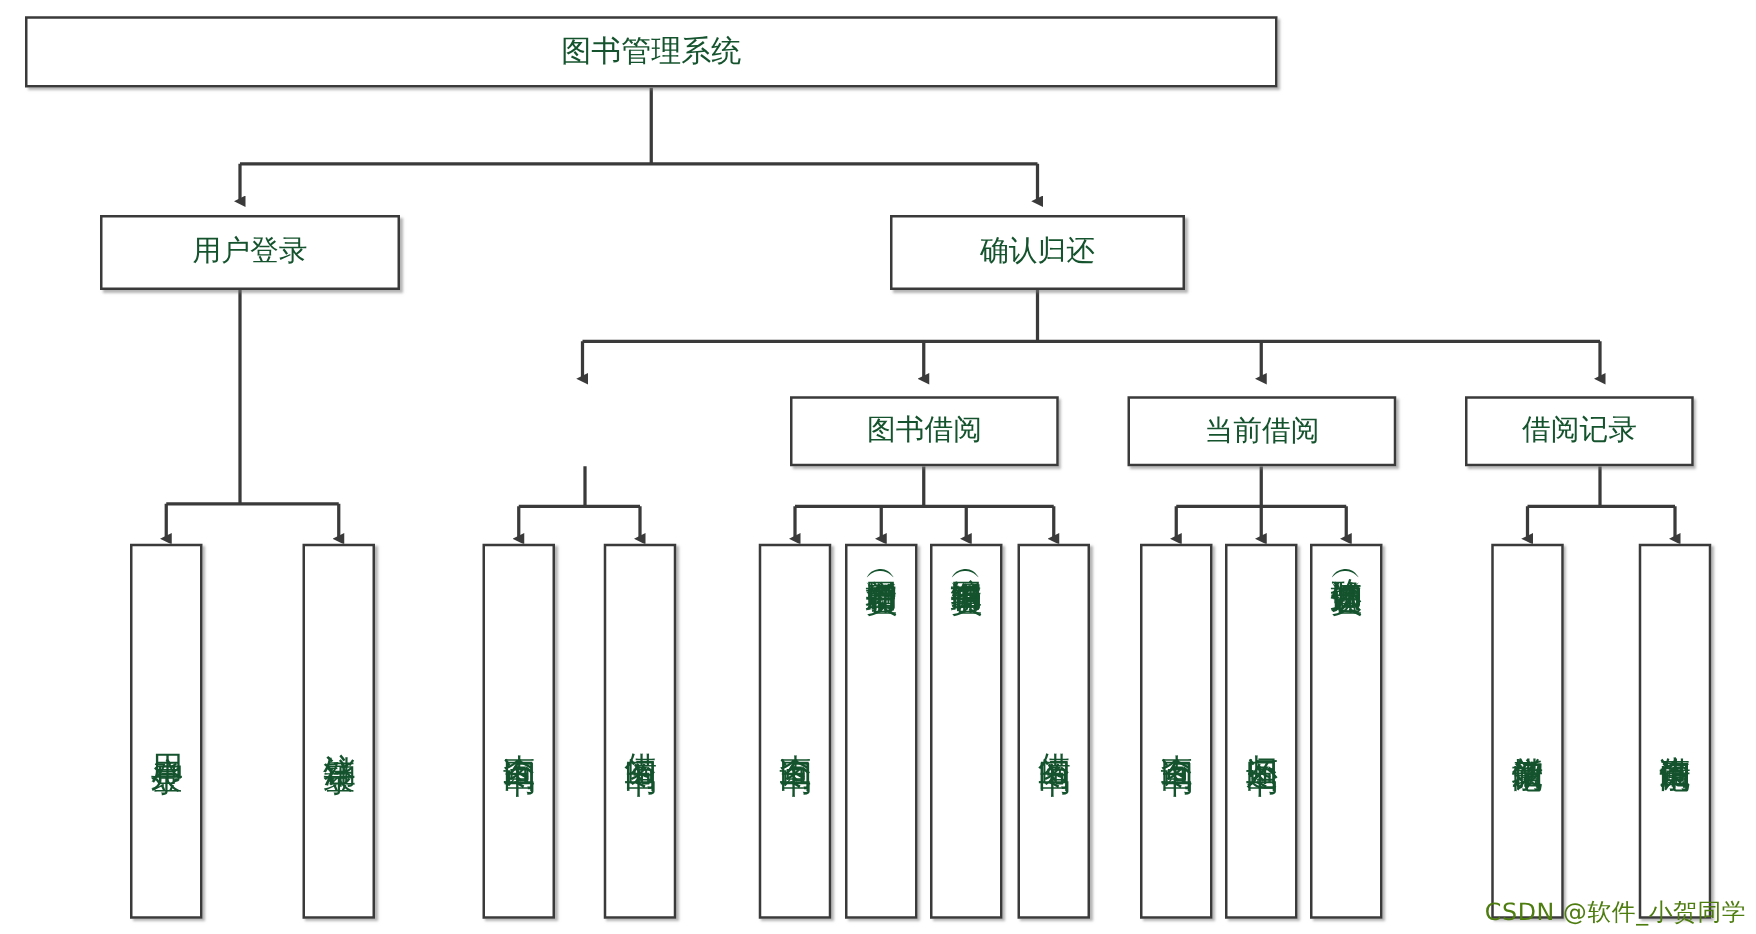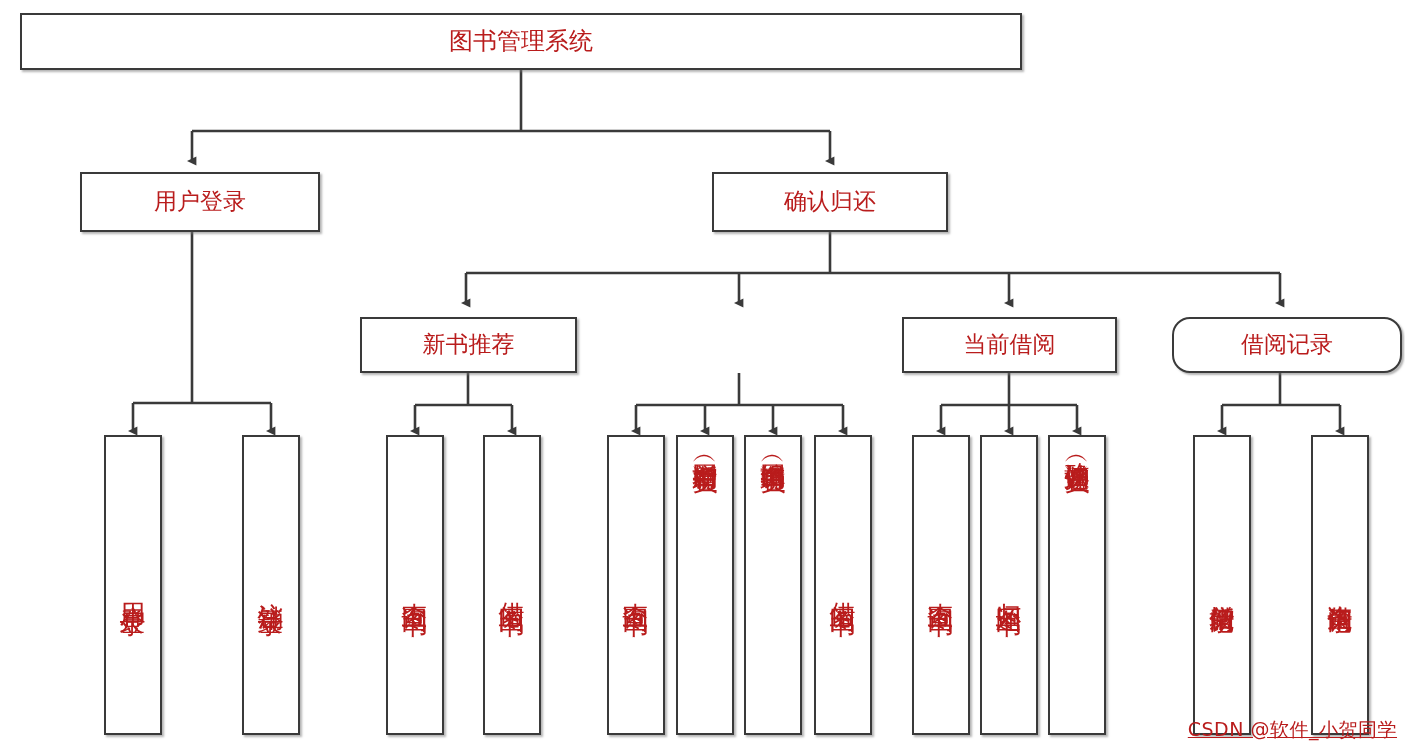--- a/index.html
+++ b/index.html
@@ -32,21 +32,21 @@
     box-sizing: border-box;
     background: #ffffff;
     border: 2px solid #3a3a3a;
     box-shadow: 2px 2px 2px rgba(120,120,120,0.55);
     display: flex;
     align-items: center;
     justify-content: center;
     z-index: 2;
   }
   .node .label {
-    color: #b91c1c;
+    color: #14532d;
     text-align: center;
     line-height: 1.12;
     white-space: nowrap;
   }
   
   .node.h .label {
     font-size: 23px;
   }
   .node.root .label {
     font-size: 24px;
@@ -69,25 +69,24 @@
     letter-spacing: 1px;
   }
   .node.v.centerv {
     align-items: center;
   }
   #watermark {
     position: absolute;
     right: 8px;
     bottom: 4px;
     font-size: 19px;
-    color: #b91c1c;
+    color: #4d7c0f;
     letter-spacing: 0.5px;
     z-index: 3;
     white-space: nowrap;
-    text-decoration: underline;
   }
 </style>
 </head>
 <body>
 
 <div id="canvas">
 
   <svg class="edges" viewBox="0 0 1405 747">
     <defs>
       <marker id="arrow" markerWidth="10" markerHeight="10" refX="4.6" refY="5" orient="auto" markerUnits="userSpaceOnUse">
@@ -143,27 +142,27 @@
     <span class="label">图书管理系统</span>
   </div>
 
   <div class="node h" style="left:80px; top:172px; width:240px; height:60px;">
     <span class="label">用户登录</span>
   </div>
   <div class="node h" style="left:712px; top:172px; width:236px; height:60px;">
     <span class="label">确认归还</span>
   </div>
 
-  <div class="node h" style="left:360px; top:317px; width:217px; height:56px;">
-    <span class="label">新书推荐</span>
+  <div class="node h" style="left:632px; top:317px; width:215px; height:56px;">
+    <span class="label">图书借阅</span>
   </div>
   <div class="node h" style="left:902px; top:317px; width:215px; height:56px;font-family:Liberation Serif, serif;">
     <span class="label">当前借阅</span>
   </div>
-  <div class="node h" style="left:1172px; top:317px; width:230px; height:56px;border-radius:18px;">
+  <div class="node h" style="left:1172px; top:317px; width:183px; height:56px;">
     <span class="label">借阅记录</span>
   </div>
 
   <div class="node v centerv" style="left:104px; top:435px; width:58px; height:300px;">
     <span class="label">用户登录</span>
   </div>
   <div class="node v centerv" style="left:242px; top:435px; width:58px; height:300px;">
     <span class="label">注销登录</span>
   </div>
 

